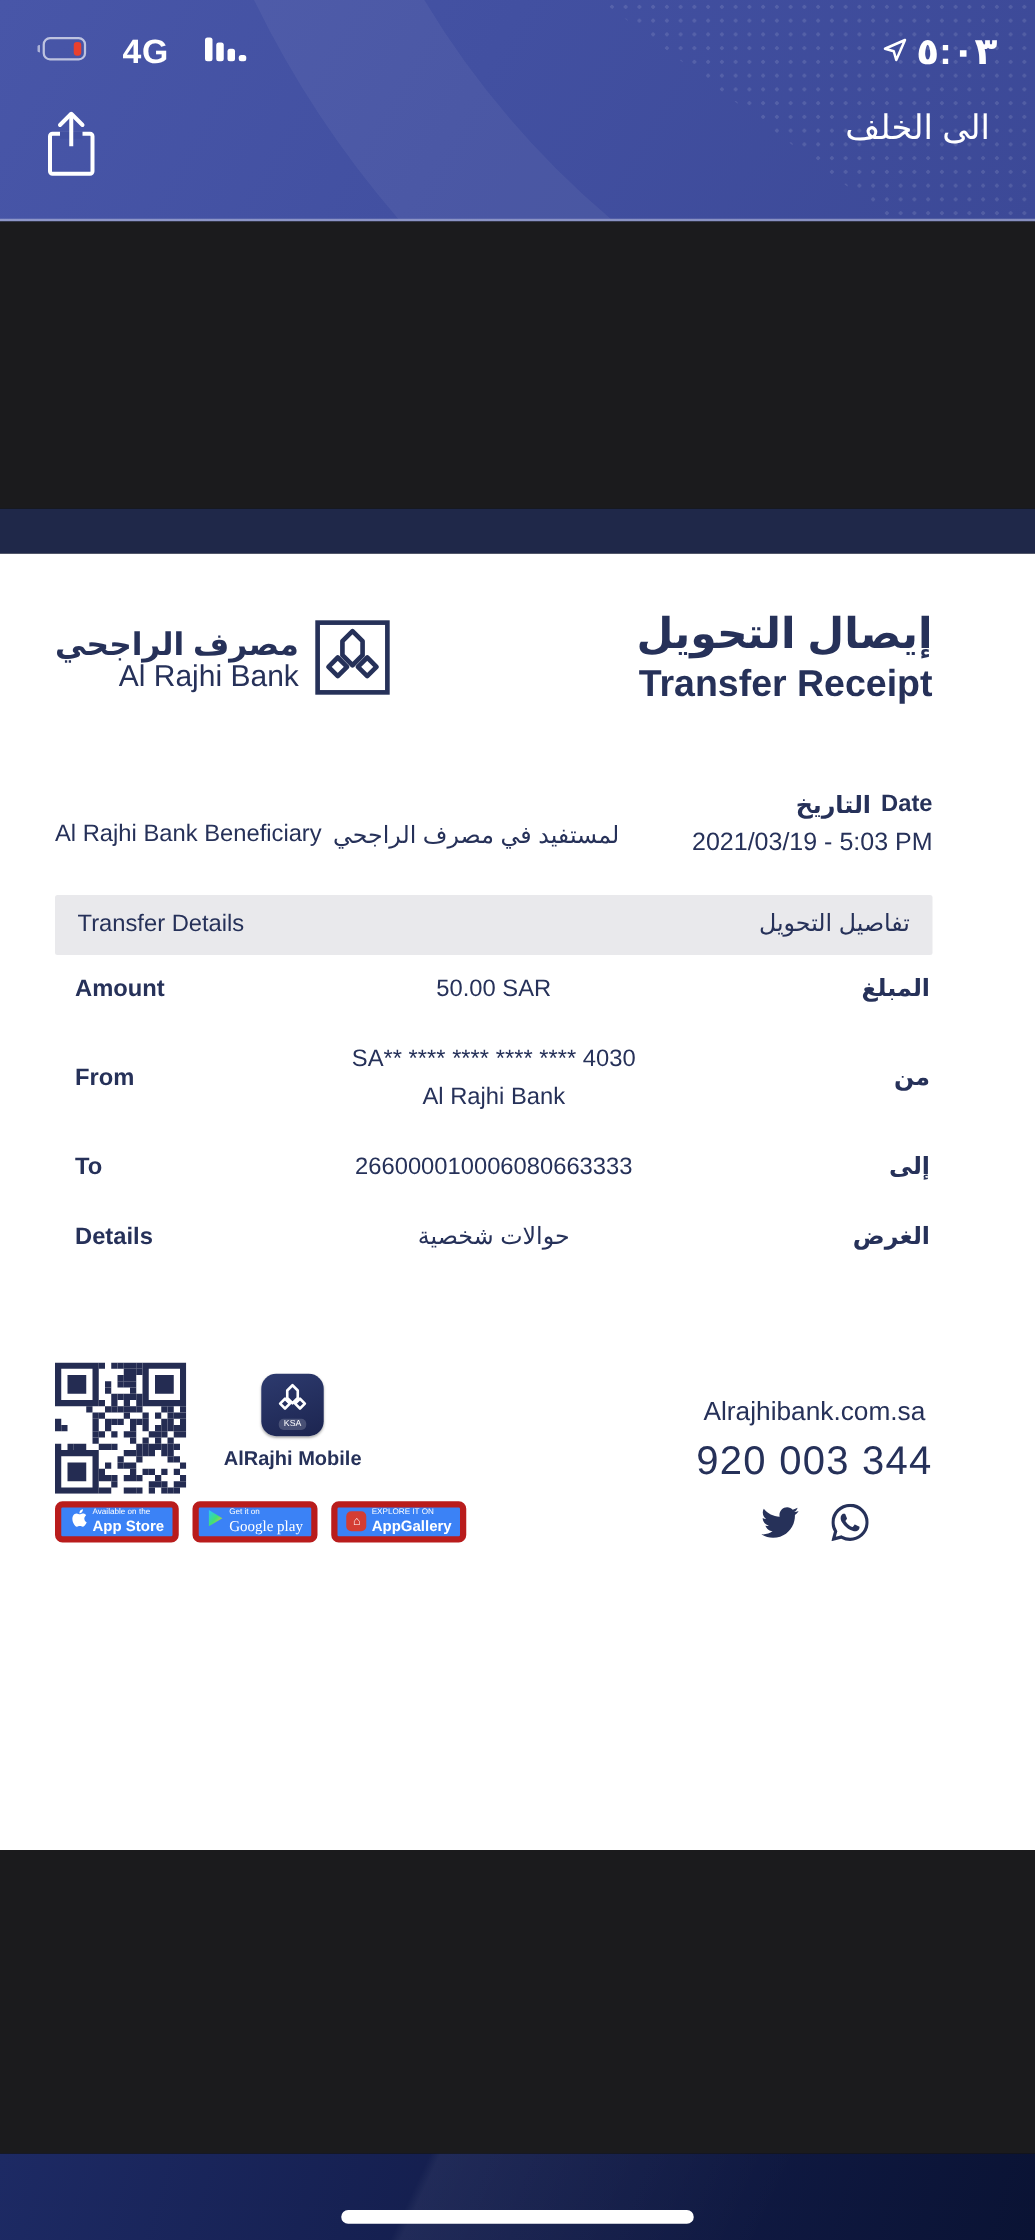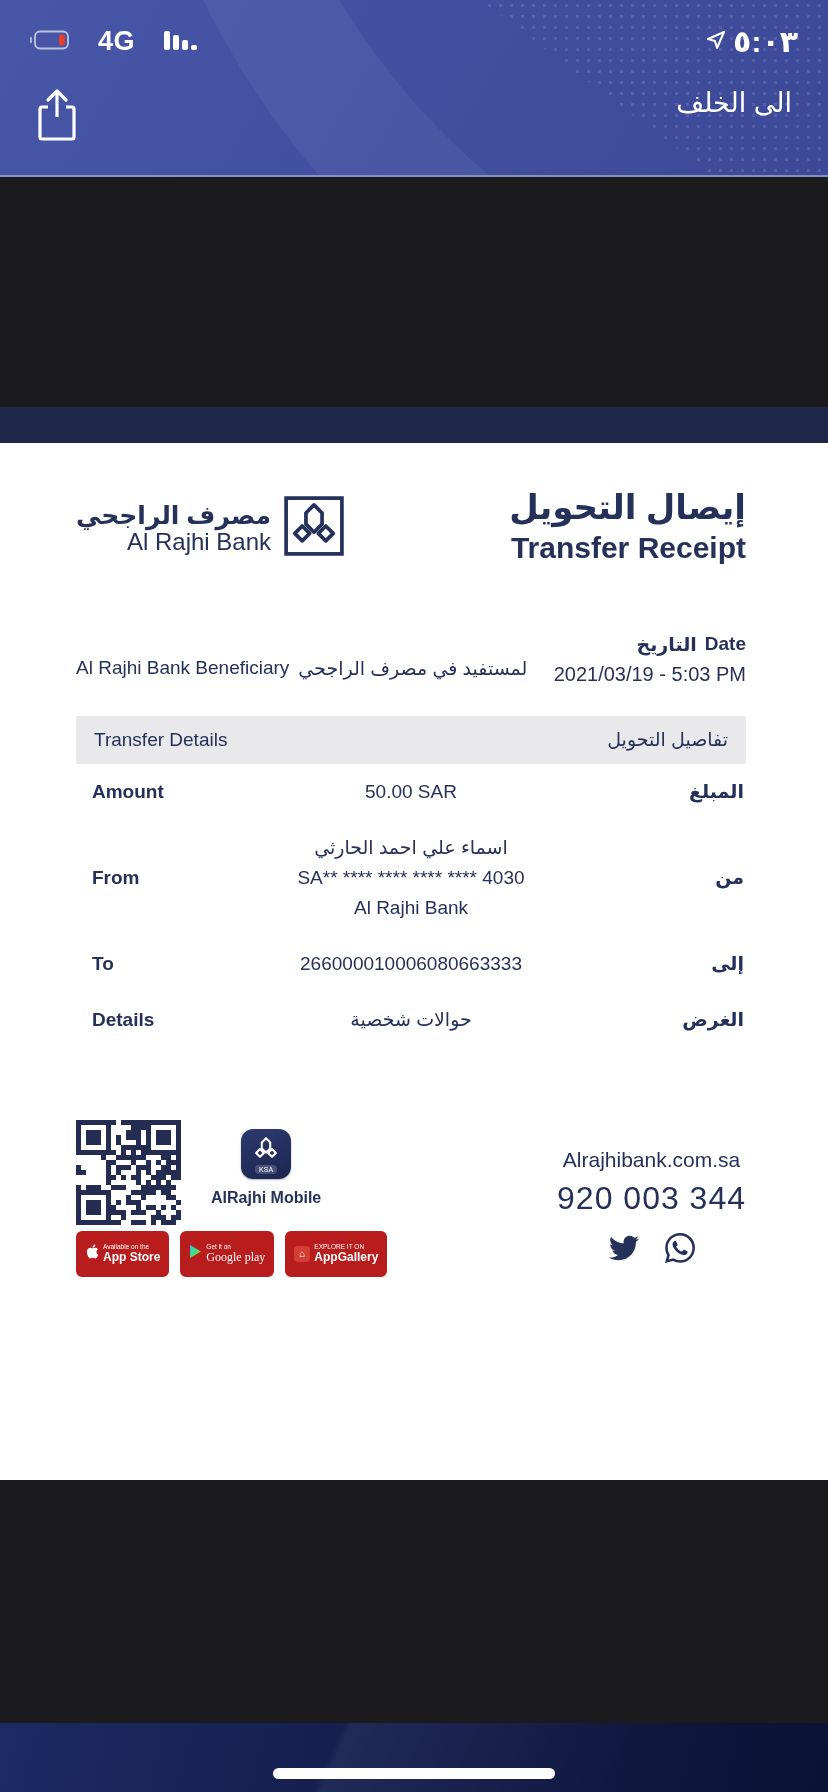--- a/index.html
+++ b/index.html
@@ -14,40 +14,40 @@
   .app-header::before { content:""; position:absolute; width:1400px; height:1400px;
     border-radius:50%; border:120px solid rgba(255,255,255,.05);
     left:120px; top:-1180px; }
   .app-header::after { content:""; position:absolute; inset:0;
     background-image:radial-gradient(rgba(255,255,255,.22) 1.4px, transparent 1.6px);
     background-size:11px 11px; clip-path:polygon(58% 0,100% 0,100% 100%,86% 100%);
     opacity:.5; }
   .status-bar { position:relative; z-index:2; display:flex; justify-content:space-between;
     align-items:center; padding:24px 30px 0 30px; color:#fff; }
   .sb-left { display:flex; align-items:center; gap:28px; }
-  .sb-right { display:flex; align-items:flex-start; gap:6px; font-size:30px; font-weight:600; }
+  .sb-right { display:flex; align-items:flex-end; gap:6px; font-size:30px; font-weight:600; }
   .net-label { font-size:27px; font-weight:600; letter-spacing:.5px; }
   .nav-bar { position:relative; z-index:2; display:flex; justify-content:space-between;
     align-items:flex-start; padding:28px 36px 0 34px; color:#fff; }
   .back-label { font-size:27px; color:#fff; }
 
   
   .black-gap-top { height:230px; flex:0 0 230px; background:#1b1b1d; }
   .navy-bar { height:36px; flex:0 0 36px; background:#1f2849; }
   .black-gap-bottom { height:243px; flex:0 0 243px; background:#1b1b1d; }
   .bottom-bar { position:relative; height:69px; flex:0 0 69px;
     background:linear-gradient(105deg,#1d2a64 0%,#131d4b 50%,#0a1334 100%); }
   .bottom-bar::before { content:""; position:absolute; inset:0;
     background:linear-gradient(115deg,transparent 40%,rgba(255,255,255,.05) 41%,transparent 75%); }
   .home-indicator { position:absolute; left:50%; transform:translateX(-50%);
     bottom:13px; width:282px; height:11px; border-radius:6px; background:#fff; }
 
   
   .receipt { height:1037px; flex:0 0 1037px; background:#fff; color:#263159;
-    padding:42px 82px 0 76px; }
+    padding:42px 82px 0 44px; }
   .receipt-top { display:flex; justify-content:space-between; align-items:flex-start; }
   .logo-block { display:flex; align-items:center; gap:12px; padding-top:10px; }
   .logo-text { text-align:right; line-height:1.05; }
   .logo-ar { font-size:25px; font-weight:bold; }
   .logo-en { font-size:24px; }
   .title-block { text-align:right; }
   .title-ar { font-size:34px; font-weight:bold; line-height:1.3; }
   .title-en { font-size:30px; font-weight:bold; line-height:1.25; }
 
   .date-row { display:flex; justify-content:space-between; align-items:flex-end; margin-top:66px; }
@@ -72,21 +72,21 @@
   .rf-left-top { display:flex; align-items:flex-start; gap:30px; }
   .qr-box { width:105px; height:105px; }
   .app-block { display:flex; flex-direction:column; align-items:center; padding-top:9px; }
   .app-icon { width:50px; height:50px; border-radius:12px;
     background:linear-gradient(160deg,#2d3a6e,#1c2550); display:flex; flex-direction:column;
     align-items:center; justify-content:center; box-shadow:0 1px 2px rgba(0,0,0,.3); }
   .ksa-tag { font-size:7px; color:#fff; background:rgba(255,255,255,.18); border-radius:4px;
     padding:0 4px; margin-top:1px; line-height:9px; }
   .app-name { margin-top:10px; font-size:16px; font-weight:bold; color:#263159;text-align:center; }
   .badges { display:flex; gap:11px; margin-top:6px; }
-  .badge { height:46px; min-width:68px; background:#b91c1c; border:2px solid #b91c1c;
+  .badge { height:33px; min-width:68px; background:#3b82f6; border:5px solid #b91c1c;
     border-radius:6px; color:#fff; display:flex; align-items:center; gap:4px; padding:0 7px; }
   .badge-txt { line-height:1; }
   .badge-l1 { font-size:6.5px; display:block; }
   .badge-l2 { font-size:12px; font-weight:bold; display:block; margin-top:1px; }
   .gp-l2 { font-family:"Liberation Serif","DejaVu Serif",serif; font-weight:normal; }
   .ag-icon { width:16px; height:16px; border-radius:4px; background:#d43d33; color:#fff;
     display:flex; align-items:center; justify-content:center; font-size:10px; font-weight:bold; }
 
   .rf-right { text-align:center; padding-top:28px; }
   .website { font-size:21px; }
@@ -187,21 +187,20 @@
 
     <div>
       <div class="detail-row">
         <span class="lbl-en">Amount</span>
         <span class="val ltr">50.00 SAR</span>
         <span class="lbl-ar">المبلغ</span>
       </div>
       <div class="detail-row">
         <span class="lbl-en">From</span>
         <span class="val">
-          <div>اسماء علي احمد الحارثي</div>
           <div class="ltr">SA** **** **** **** **** 4030</div>
           <div>Al Rajhi Bank</div>
         </span>
         <span class="lbl-ar">من</span>
       </div>
       <div class="detail-row">
         <span class="lbl-en">To</span>
         <span class="val">
           <div class="ltr">266000010006080663333</div>
         </span>

